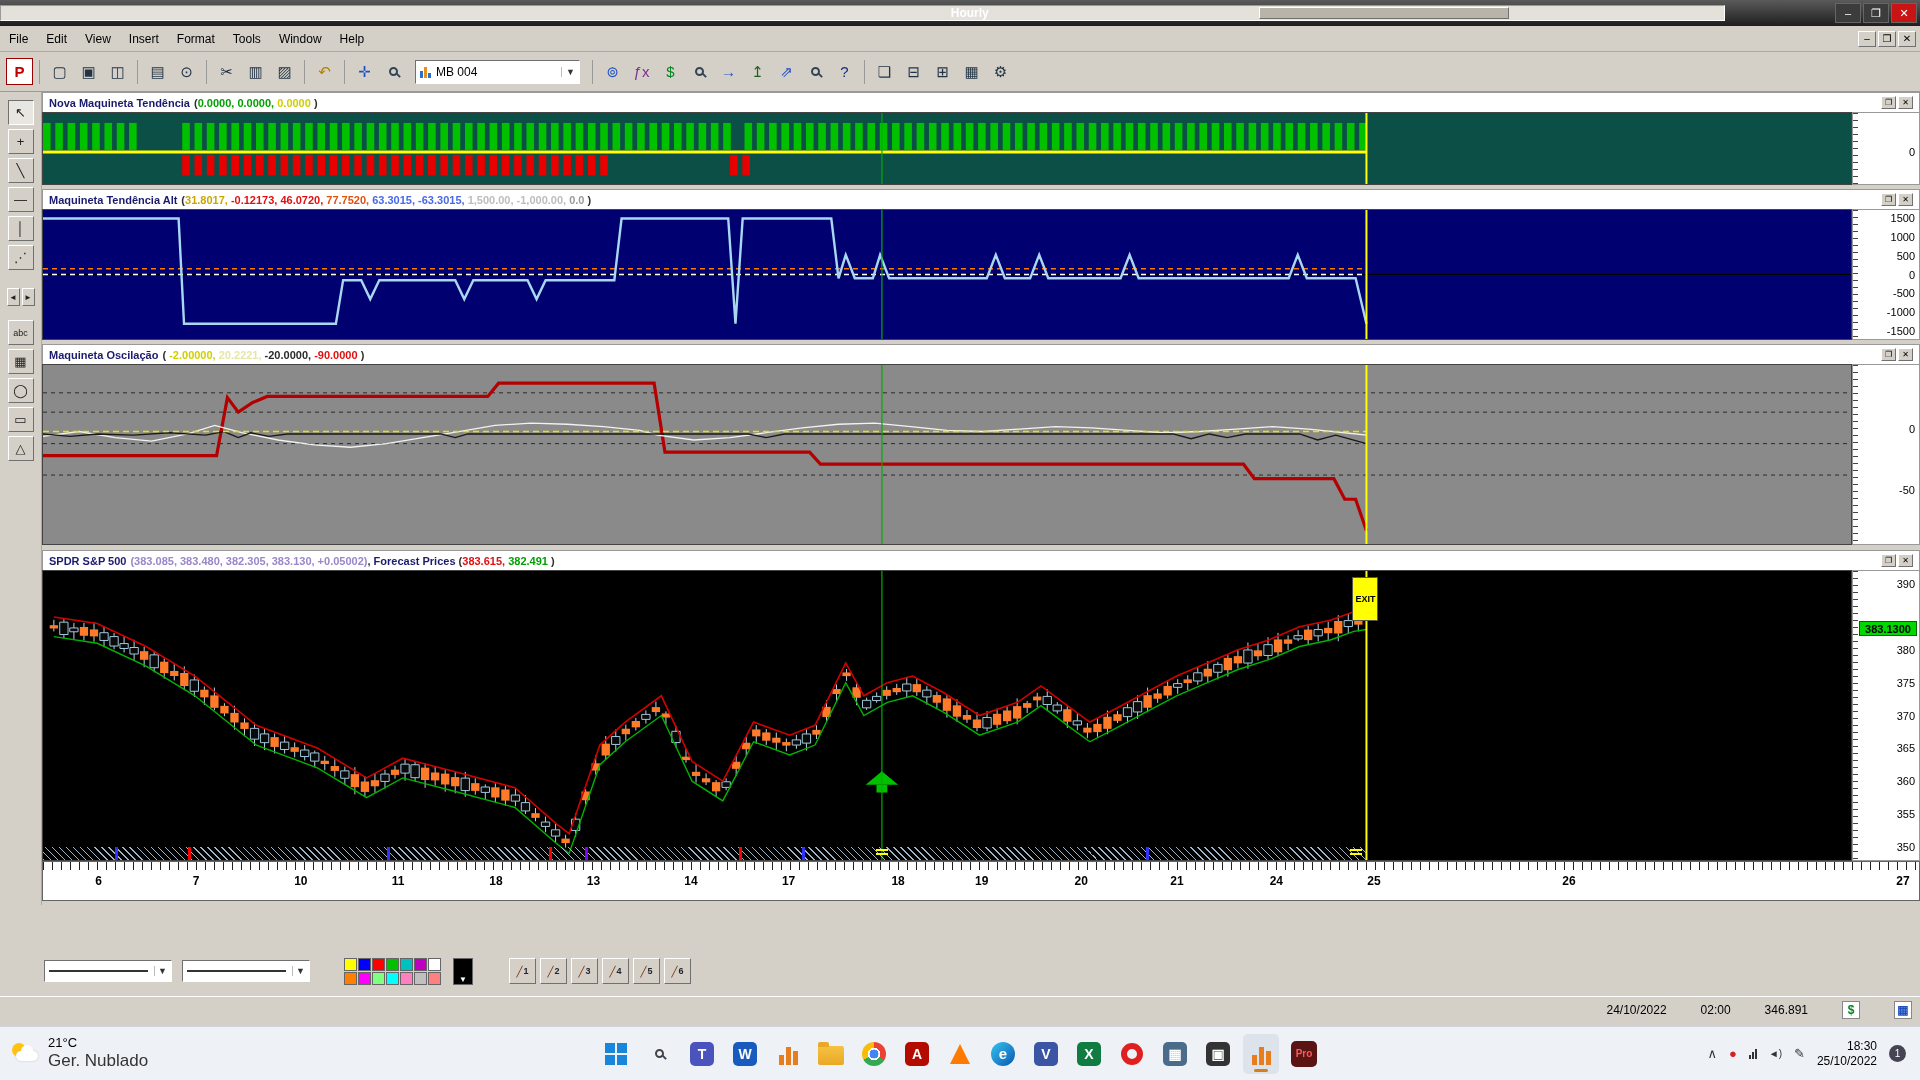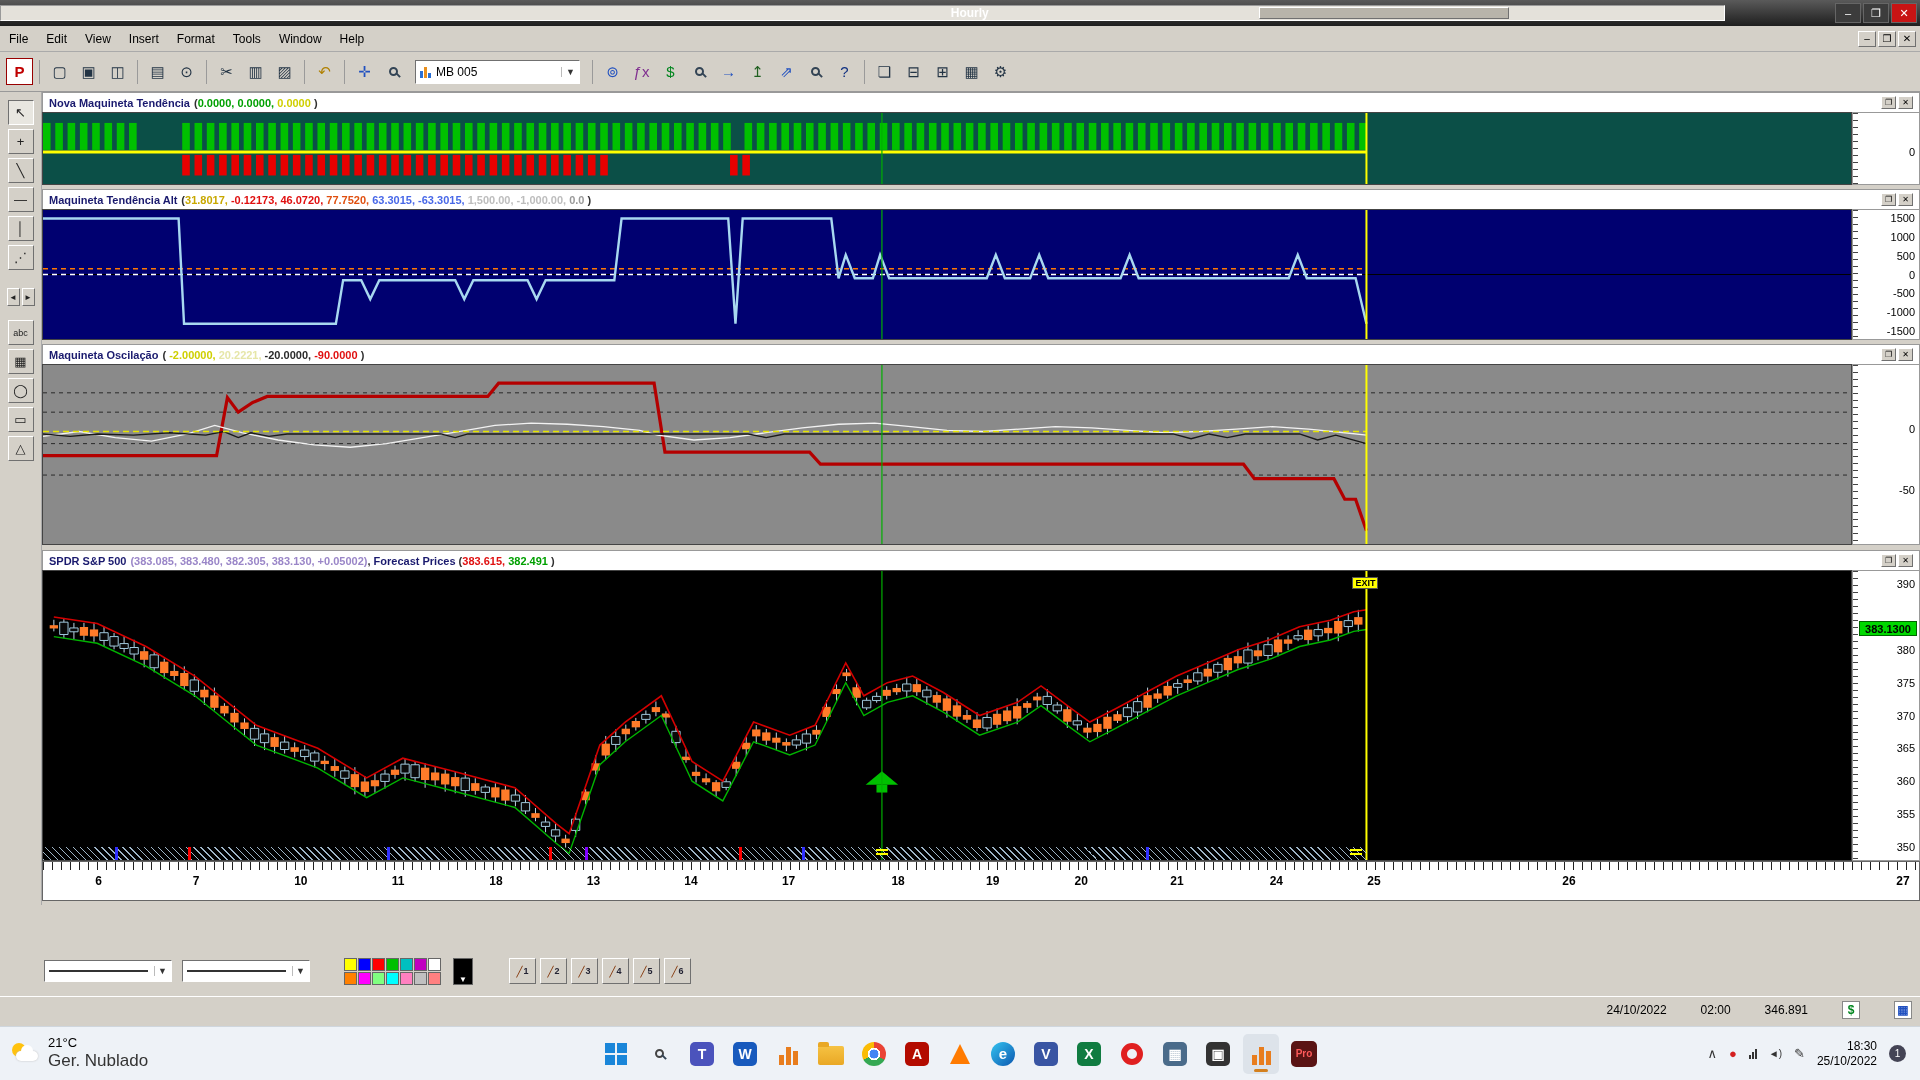--- a/index.html
+++ b/index.html
@@ -44,21 +44,21 @@
 .phead .winbtns{margin-left:auto;display:flex;gap:2px}
 .pbtn{width:15px;height:13px;font-size:8px;display:flex;align-items:center;justify-content:center;background:#d4d0c8;border:1px solid;border-color:#fff #707070 #707070 #fff}
 .pbody{display:flex;flex:1;min-height:0}
 .chart{position:relative;flex:1;min-width:0;border:1px solid #444}
 .chart svg{position:absolute;inset:0;width:100%;height:100%}
 .scale{width:68px;position:relative;background:#fff;border:1px solid #999;font-size:11px}
 .scale::before{content:"";position:absolute;left:0;top:0;bottom:0;width:5px;background:repeating-linear-gradient(#444 0 1px,transparent 1px 7px)}
 .ticklabel{position:absolute;right:4px;transform:translateY(-50%)}
 .gap4{height:4px}.gap5{height:5px}
 #pricebox{position:absolute;left:6px;right:2px;height:15px;background:#00d800;color:#000;font-weight:bold;font-size:11px;display:flex;align-items:center;justify-content:center;border:1px solid #060}
-#exitflag{position:absolute;top:6px;background:#ffff00;color:#000;font-size:9px;font-weight:bold;padding:0 2px;border:1px solid #555;z-index:5}
+#exitflag{position:absolute;top:6px;background:#ffff00;color:#000;font-size:9px;font-weight:bold;padding:16px 2px;border:1px solid #555;z-index:5}
 #hatch{position:absolute;bottom:0;left:0;height:13px;background:repeating-linear-gradient(45deg,rgba(175,200,220,.9) 0 1px,transparent 1px 5px);z-index:4}
 .hmark{position:absolute;top:0;bottom:0;width:3px}
 .ymark{position:absolute;width:12px;height:2px;background:#ff0;box-shadow:0 4px 0 #ff0}
 
 #xaxis{height:40px;background:#fff;border:1px solid #666;position:relative;display:flex}
 #xaxis .ticks{position:absolute;left:0;right:0;top:0;height:8px;background:repeating-linear-gradient(90deg,#222 0 1px,transparent 1px 9px)}
 .xlabel{position:absolute;top:12px;font-weight:bold;font-size:12px}
 
 #scrollrow{top:915px;height:26px;left:42px;right:4px;display:flex;align-items:center;gap:3px}
 #sctrack{flex:1;height:16px;background:#e4e1da;border:1px solid;border-color:#999 #fff #fff #999;position:relative}
@@ -164,21 +164,21 @@
     <span class="tb" style="color: rgb(32, 80, 192);">✛</span>
     <span class="tb">
       <span class="mag"></span>
     </span>
     <div id="mbcombo">
       <span class="minibars">
         <i style="height:7px"></i>
         <i style="height:11px"></i>
         <i style="height:5px"></i>
       </span>
-      <span>MB 005</span>
+      <span>MB 004</span>
       <span class="arrow">▼</span>
     </div>
     <span class="tbsep"></span>
     <span class="tb" style="color: rgb(32, 80, 192);">⊚</span>
     <span class="tb" style="color: rgb(128, 48, 144);">ƒx</span>
     <span class="tb" style="color: rgb(0, 133, 30);">$</span>
     <span class="tb">
       <span class="mag"></span>
     </span>
     <span class="tb" style="color: rgb(32, 80, 192);">→</span>
@@ -760,21 +760,21 @@
 
     <span class="xlabel" style="left: calc(3% - 4px);">6</span>
         <span class="xlabel" style="left: calc(8.2% - 4px);">7</span>
         <span class="xlabel" style="left: calc(13.6% - 4px);">10</span>
         <span class="xlabel" style="left: calc(18.8% - 4px);">11</span>
         <span class="xlabel" style="left: calc(24% - 4px);">18</span>
         <span class="xlabel" style="left: calc(29.2% - 4px);">13</span>
         <span class="xlabel" style="left: calc(34.4% - 4px);">14</span>
         <span class="xlabel" style="left: calc(39.6% - 4px);">17</span>
         <span class="xlabel" style="left: calc(44.8% - 4px); margin-left: 12px;">18</span>
-        <span class="xlabel" style="left: calc(49.9% - 4px); margin-left: 11px;">19</span>
+        <span class="xlabel" style="left: calc(49.9% - 4px);">19</span>
         <span class="xlabel" style="left: calc(55.2% - 4px);">20</span>
         <span class="xlabel" style="left: calc(60.3% - 4px);">21</span>
         <span class="xlabel" style="left: calc(65.6% - 4px);">24</span>
         <span class="xlabel" style="left: calc(70.8% - 4px);">25</span>
         <span class="xlabel" style="left: calc(81.2% - 4px);">26</span>
         <span class="xlabel" style="left: calc(99% - 4px);">27</span>
       </div>
 
   </div>
 </div>

